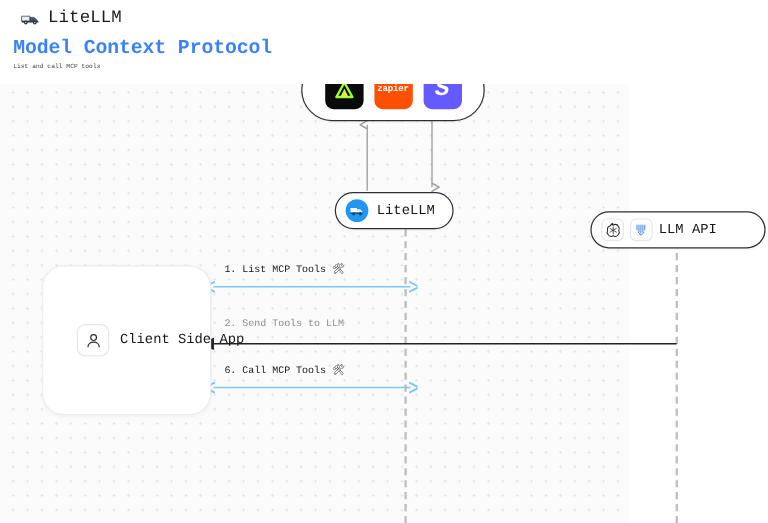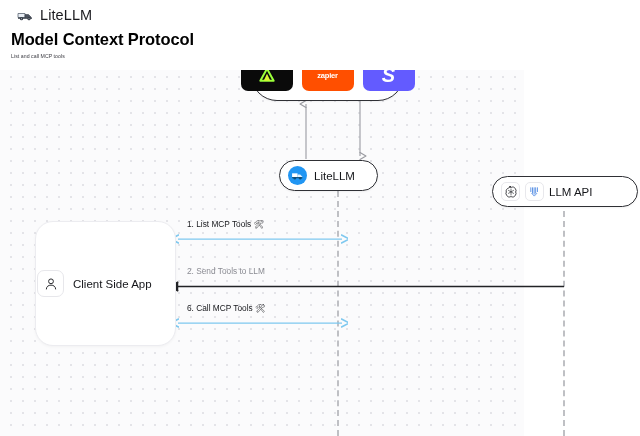--- a/index.html
+++ b/index.html
@@ -2,28 +2,28 @@
 <html><head>
 <meta charset="utf-8">
 <style>
   * { box-sizing: border-box; margin: 0; padding: 0; }
   html, body {
     width: 640px; height: 436px;
     background: #ffffff;
     font-family: "Liberation Sans", sans-serif;
     overflow: hidden;
   }
-  #root { position: relative; width: 640px; height: 436px; background: #fff; }
+  #root { position: relative; width: 640px; height: 436px; background: #fff; font-family: Liberation Mono, monospace; }
 
   
   .header { position: absolute; left: 0; top: 0; width: 640px; height: 70px; background: #fff; z-index: 40; }
   .brand { position: absolute; left: 17px; top: 7px; display: flex; align-items: center; gap: 6px; }
   .brand-logo { width: 17px; height: 14px; display: block; }
   .brand-name { font-size: 14.5px; color: #1b1b1f; letter-spacing: .1px; }
-  .page-title { position: absolute; left: 11px; top: 30px; font-size: 16.5px; font-weight: 700; color: #000000; letter-spacing: -.1px; }
+  .page-title { position: absolute; left: 11px; top: 30px; font-size: 16.5px; font-weight: 700; color: #3b82f6; letter-spacing: -.1px; }
   .page-sub { position: absolute; left: 11px; top: 53px; font-size: 5.2px; color: #3c3c43; letter-spacing: .05px; }
 
   
   .canvas {
     position: absolute; left: 0; top: 68px; width: 524px; height: 368px;
     background-color: #fbfbfc;
     background-image: radial-gradient(#e4e4e8 0.9px, transparent 0.9px);
     background-size: 12px 12px;
     background-position: 5px 3px;
   }
@@ -35,42 +35,42 @@
   .node {
     position: absolute; display: flex; align-items: center;
     background: #ffffff; border: 1px solid #2f3035; border-radius: 999px;
     box-shadow: 0 1px 2px rgba(16,18,24,.05);
     z-index: 20;
   }
   .node-label { font-size: 11.5px; color: #15161a; white-space: nowrap; }
 
   #mcp-tools-node { left: 251px; top: 49px; width: 153px; height: 52px; border-radius: 26px;
       gap: 9px; padding: 0 14px; justify-content: center; }
-  .tool-ico { width: 52px; height: 32px; border-radius: 7px; flex: 0 0 auto;
+  .tool-ico { width: 32px; height: 32px; border-radius: 7px; flex: 0 0 auto;
       display: flex; align-items: center; justify-content: center; overflow: hidden; }
   #tool-ico-0 { background: #0a0a0a; }
   #tool-ico-1 { background: #ff4f00; }
   #tool-ico-2 { background: #635bff; }
   .zapier-txt { color: #fff; font-size: 7.6px; font-weight: 700; letter-spacing: -.2px; }
   .s-txt { color: #fff; font-size: 20px; font-weight: 700; font-style: italic; line-height: 1; }
   .mcp-caption { position: absolute; left: 251px; top: 34px; width: 153px; text-align: center;
       font-size: 10.5px; color: #17181c; z-index: 21; }
 
   #litellm-node { left: 279px; top: 160px; width: 99px; height: 31px; gap: 7px; padding-left: 8px; }
   .ll-ico { width: 19px; height: 19px; border-radius: 50%; background: #2196f3;
       display: flex; align-items: center; justify-content: center; flex: 0 0 auto; }
 
   #llm-api-node { left: 492px; top: 160px; width: 146px; height: 31px; gap: 5px; padding-left: 8px; margin-top: 16px; }
   .sq-ico { width: 19px; height: 19px; border-radius: 5px; background: #fff; border: 1px solid #e8e8ec;
       display: flex; align-items: center; justify-content: center; flex: 0 0 auto; }
 
   #client-node {
     position: absolute; left: 35px; top: 221px; width: 141px; height: 125px;
     background: #ffffff; border: 1px solid #ececf0; border-radius: 18px;
-    display: flex; align-items: center; gap: 9px; padding-left: 1px;
+    display: flex; align-items: center; gap: 9px; padding-left: 28px;
     box-shadow: 0 1px 3px rgba(16,18,24,.04); z-index: 20;
   }
   .client-ico { width: 27px; height: 27px; border-radius: 7px; background: #fff; border: 1px solid #e7e7eb;
       display: flex; align-items: center; justify-content: center; flex: 0 0 auto; }
   .client-label { font-size: 11.5px; color: #15161a; white-space: nowrap; }
 
   
   .flow { position: absolute; z-index: 15; }
   .flow-label { position: absolute; font-size: 8.3px; white-space: nowrap; }
   .lbl-dark { color: #17181c; }

